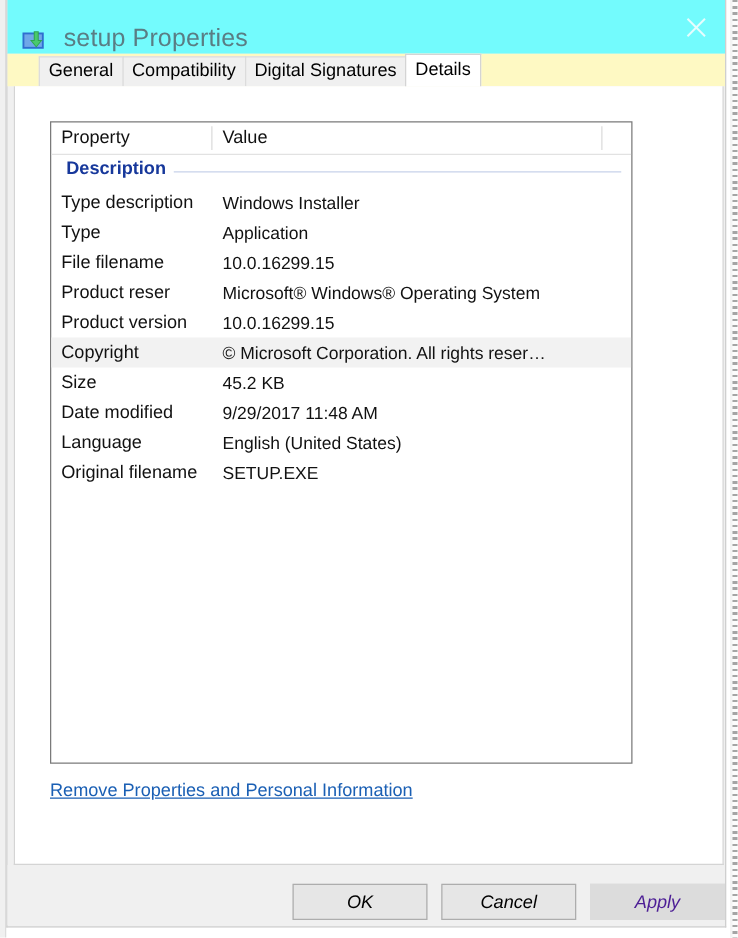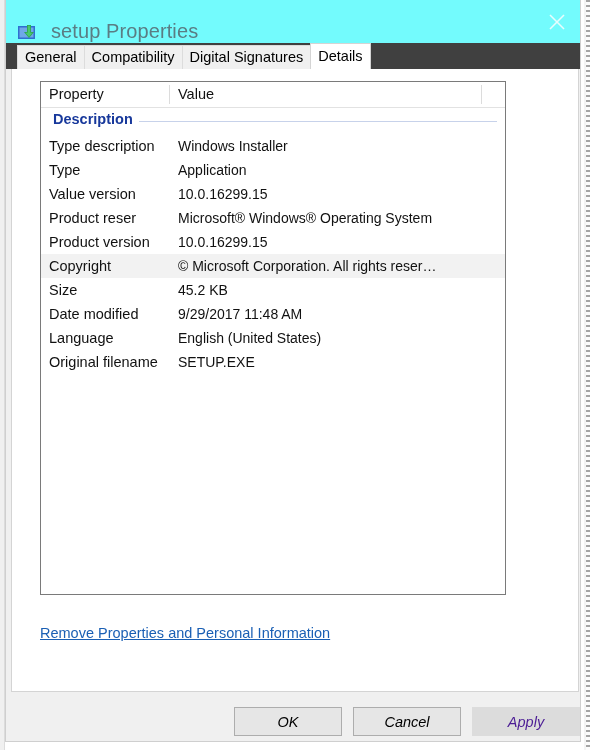--- a/index.html
+++ b/index.html
@@ -89,22 +89,22 @@
     display: flex;
     align-items: center;
     justify-content: center;
   }
   #close-btn svg { display: block; }
 
   
   #tabstrip {
     position: relative;
     height: 26px;
-    padding-left: 11px;
-    background: #404040;
+    padding-left: 25px;
+    background: #fef9c3;
     display: flex;
     align-items: flex-end;
     box-sizing: border-box;
   }
   .tab {
     height: 24px;
     line-height: 23px;
     padding: 0 7px;
     font-size: 14.5px;
     color: #000000;
@@ -134,21 +134,21 @@
     background: #ffffff;
     border: 1px solid #d4d4d4;
     border-top: none;
     box-sizing: border-box;
   }
 
   
   #listbox {
     position: absolute;
     left: 28px;
-    top: 12px;
+    top: 28px;
     width: 466px;
     height: 514px;
     background: #ffffff;
     border: 1px solid #7a7a7a;
     box-sizing: border-box;
     overflow: hidden;
   }
 
   
   #list-header {
@@ -327,21 +327,21 @@
 
       <div class="prow">
         <span class="pname">Type description</span>
         <span class="pval">Windows Installer</span>
       </div>
       <div class="prow">
         <span class="pname">Type</span>
         <span class="pval">Application</span>
       </div>
       <div class="prow">
-        <span class="pname">Value version</span>
+        <span class="pname">File filename</span>
         <span class="pval">10.0.16299.15</span>
       </div>
       <div class="prow">
         <span class="pname">Product reser</span>
         <span class="pval">Microsoft® Windows® Operating System</span>
       </div>
       <div class="prow">
         <span class="pname">Product version</span>
         <span class="pval">10.0.16299.15</span>
       </div>

